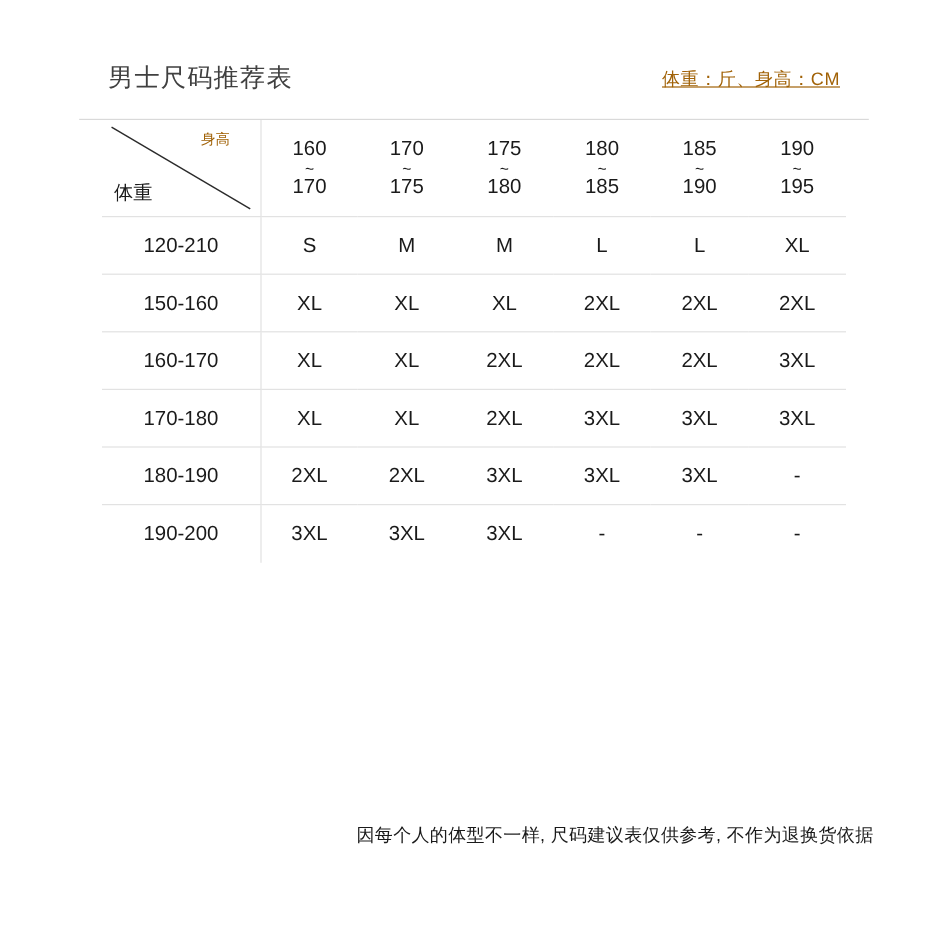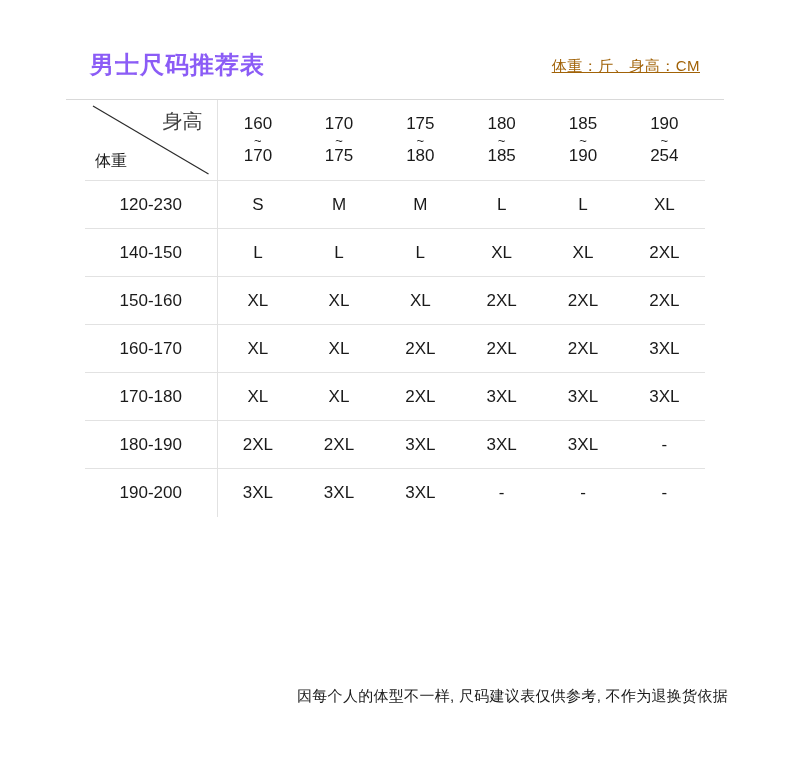--- a/index.html
+++ b/index.html
@@ -36,24 +36,24 @@
     height: 88px;
     margin: 0 4px;
     border-bottom: 1px solid #d9d9d9;
     display: flex;
     align-items: center;
     justify-content: space-between;
     padding: 0 24px 0 24px;
     box-sizing: border-box;
   }
   .title {
-    font-size: 24px;
-    font-weight: bold;
+    font-size: 21px;
+    font-weight: normal;
     letter-spacing: 1px;
-    color: #8b5cf6;
+    color: #404040;
     padding-top: 18px;
   }
   .unit-note {
     font-size: 15px;
     color: #a16207;
     padding-top: 22px;
     letter-spacing: 0.5px;
     text-decoration: underline;
   }
   table.size-table {
@@ -92,24 +92,24 @@
   }
   .corner-inner .diag {
     position: absolute;
     left: 0;
     top: 0;
     width: 100%;
     height: 100%;
   }
   .corner-inner .lbl-h {
     position: absolute;
-    right: 14px;
+    right: 25px;
     top: 8px;
-    font-size: 20px;
-    color: #404040;
+    font-size: 12px;
+    color: #a16207;
   }
   .corner-inner .lbl-w {
     position: absolute;
     left: 10px;
     bottom: 8px;
     font-size: 16px;
     color: #1a1a1a;
   }
   .head-range {
     height: 80px !important;
@@ -182,44 +182,35 @@
             <span class="num">185</span>
           </th>
           <th class="head-range">
             <span class="num">185</span>
             <span class="tilde">~</span>
             <span class="num">190</span>
           </th>
           <th class="head-range">
             <span class="num">190</span>
             <span class="tilde">~</span>
-            <span class="num">254</span>
+            <span class="num">195</span>
           </th>
         </tr>
       </thead>
       <tbody>
         <tr>
-          <td class="col-first">120-230</td>
+          <td class="col-first">120-210</td>
           <td>S</td>
           <td>M</td>
           <td>M</td>
           <td>L</td>
           <td>L</td>
           <td>XL</td>
         </tr>
         <tr>
-          <td class="col-first">140-150</td>
-          <td>L</td>
-          <td>L</td>
-          <td>L</td>
-          <td>XL</td>
-          <td>XL</td>
-          <td>2XL</td>
-        </tr>
-        <tr>
           <td class="col-first">150-160</td>
           <td>XL</td>
           <td>XL</td>
           <td>XL</td>
           <td>2XL</td>
           <td>2XL</td>
           <td>2XL</td>
         </tr>
         <tr>
           <td class="col-first">160-170</td>

